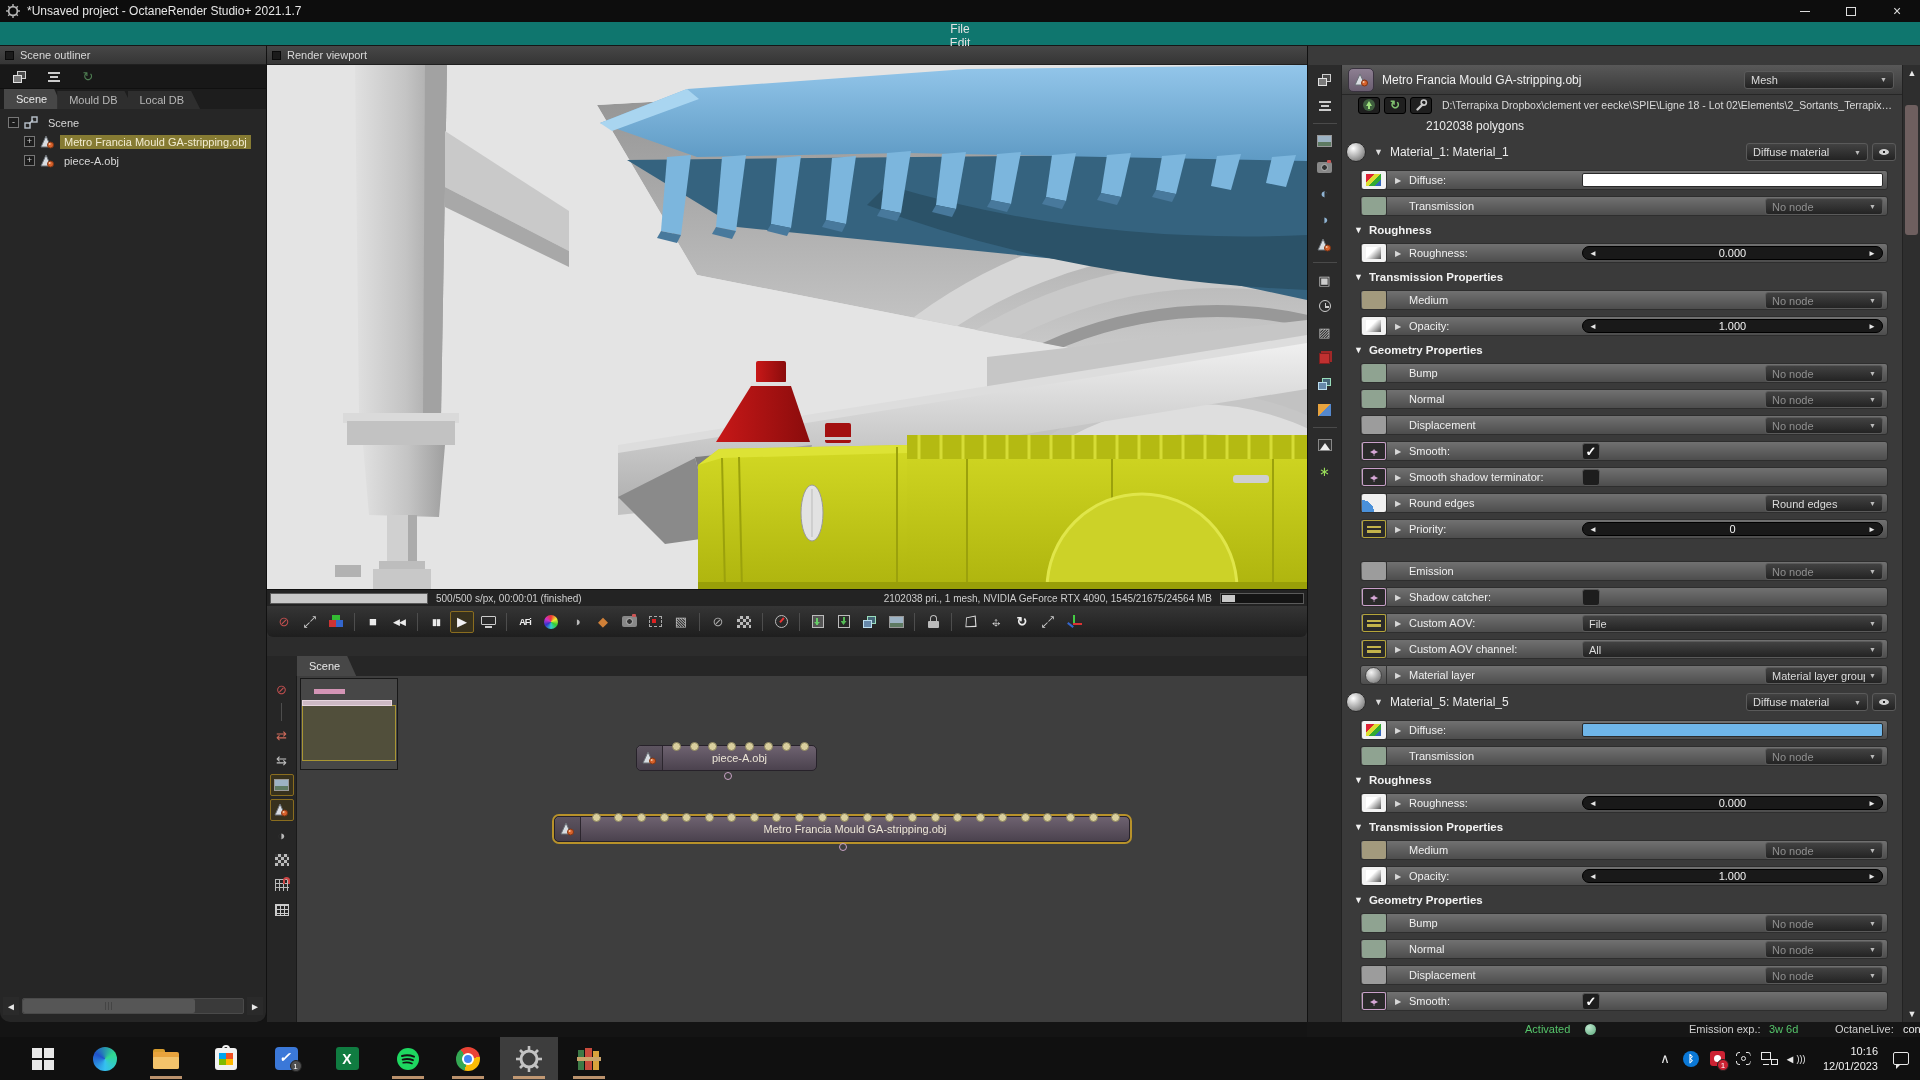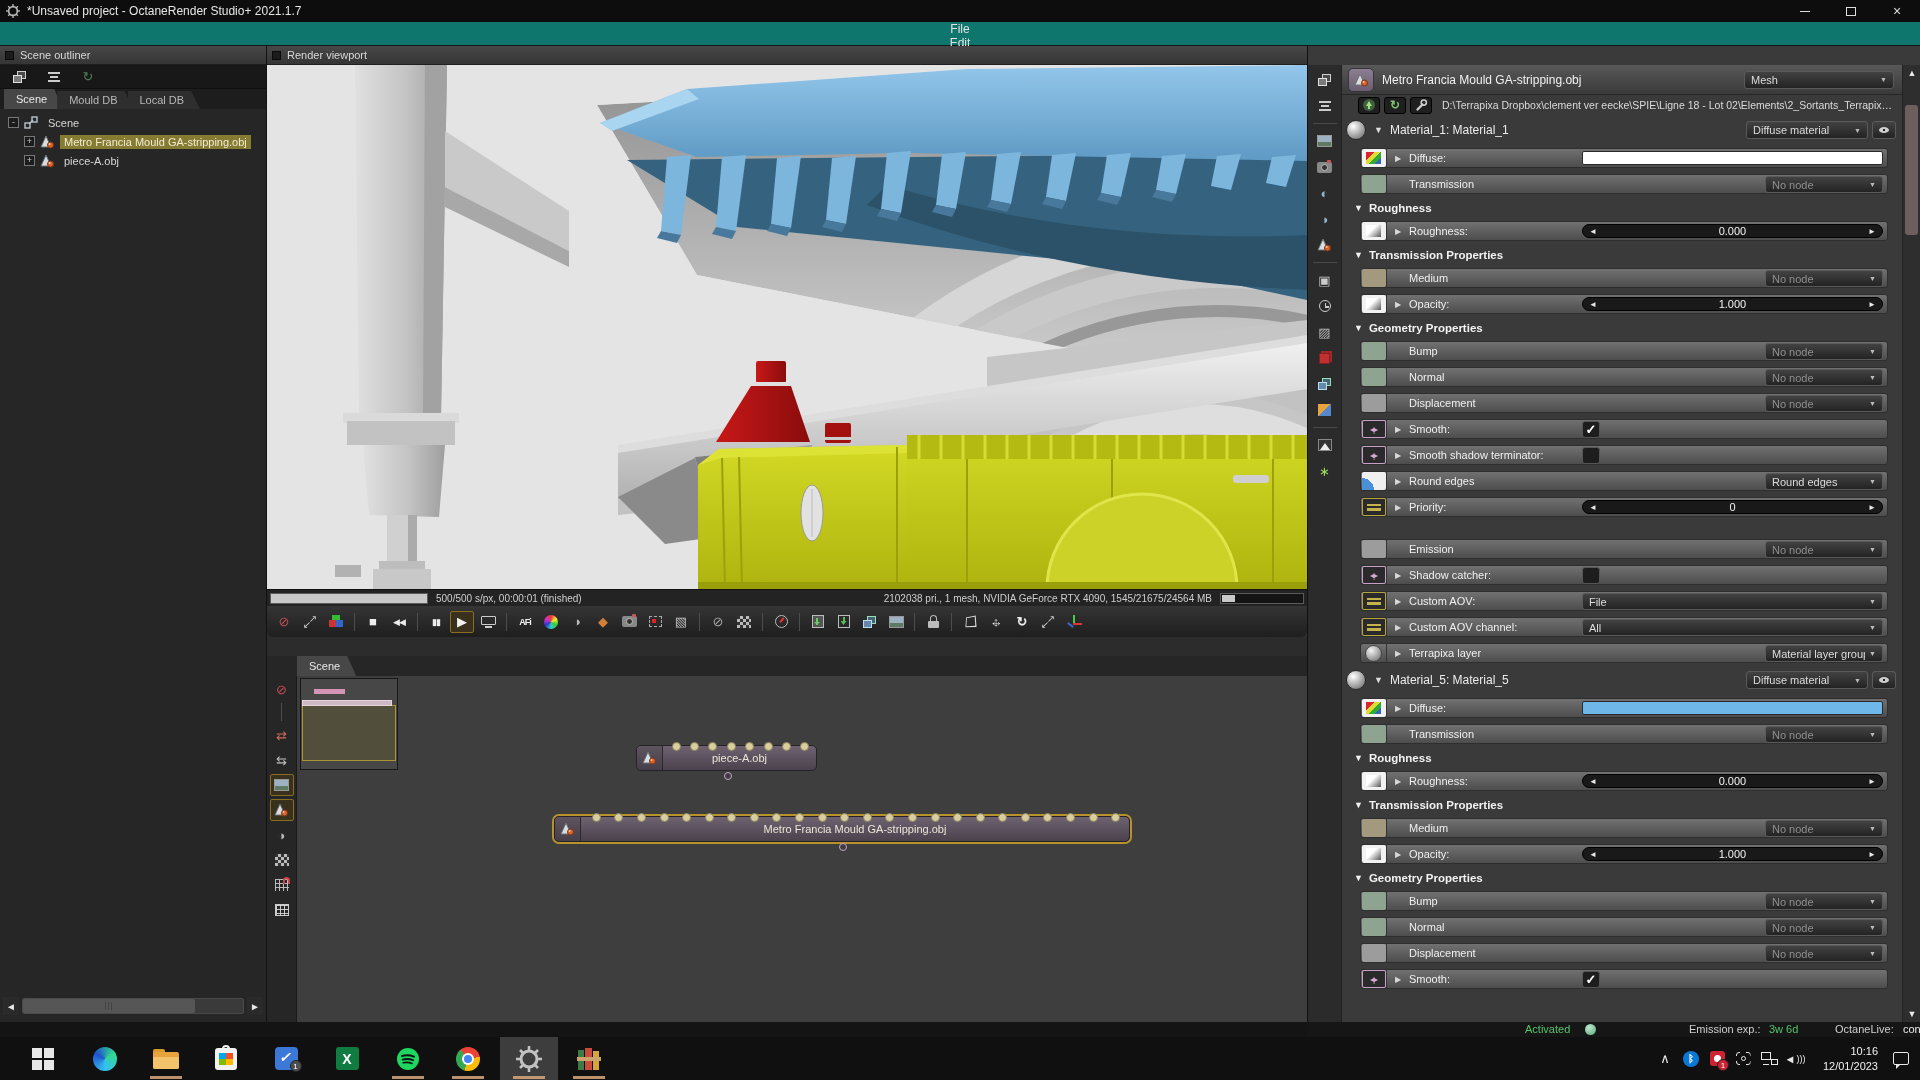--- a/index.html
+++ b/index.html
@@ -22,21 +22,21 @@
     display:flex; align-items:center; color:#e2e2e2; font-size:12px; border-bottom:1px solid #161616;flex-direction:column; }
   .menu-item { padding:0 15px; height:24px; display:flex; align-items:center; cursor:default; }
 
   
   .panel { background:#2e2e2e; }
   .ptitle { height:19px; background:linear-gradient(180deg,#474747,#353535); display:flex; align-items:center;
     color:#d8d8d8; font-size:11px; border-bottom:1px solid #1f1f1f; }
   .phandle { width:9px; height:9px; background:#1b1b1b; border:1px solid #0a0a0a; margin:0 6px 0 5px; }
 
   
-  #outliner { position:absolute; left:0; top:46px; width:267px; height:976px; background:#262626; border-right:1px solid #111; }
+  #outliner { position:absolute; left:0; top:46px; width:267px; height:976px; background:#262626; border-right:1px solid #111;border-radius:10px; }
   #otb { height:24px; background:#181818; display:flex; align-items:center; gap:10px; padding-left:8px; border-bottom:1px solid #101010; }
   #otabs { height:20px; background:#1d1d1d; display:flex; align-items:flex-end; padding-left:4px; }
   .tab { height:18px; padding:0 16px 0 12px; font-size:11px; color:#b8b8b8; display:flex; align-items:center;
     background:#2e2e2e; clip-path:polygon(0 0, calc(100% - 9px) 0, 100% 100%, 0 100%); margin-right:-6px; }
   .tab.active { background:#474747; color:#e8e8e8; height:20px; }
   #otree { padding-top:4px; font-size:11px; color:#d6d6d6; }
   .trow { height:19px; display:flex; align-items:center; }
   .texp { width:11px; height:11px; border:1px solid #777; background:#1c1c1c; color:#ccc; font-size:9px;
     display:flex; align-items:center; justify-content:center; line-height:1; margin-right:5px; flex:none; }
   .tlabel { padding:1px 4px; white-space:nowrap; }
@@ -728,20 +728,21 @@
           <span style="color:#7fc06f;font-size:12px;font-weight:bold">↻</span>
         </div>
         <div class="pbtn">
           <svg width="14" height="14" viewBox="0 0 14 14">
               <path d="M3.5 11.5 L8.5 6.5" stroke="#cccccc" stroke-width="2.4" stroke-linecap="round"></path>
               <circle cx="9.8" cy="4.6" r="2.6" fill="none" stroke="#cccccc" stroke-width="1.6"></circle>
             </svg>
         </div>
         <span class="ptext">D:\Terrapixa Dropbox\clement ver eecke\SPIE\Ligne 18 - Lot 02\Elements\2_Sortants_Terrapixa\EXPORTS\Metro Francia Mould GA-strip...</span>
       </div>
+      <div id="npoly">2102038 polygons</div>
       <div id="materials">
           <div class="mhead">
             <span class="msphere"></span>
             <span class="marr">▼</span>
             <span class="mname">Material_1: Material_1</span>
             <div class="ddrop">
               <span class="dv">Diffuse material</span>
               <span class="da">▼</span>
             </div>
             <div class="eyebtn">
@@ -943,21 +944,21 @@
             <div class="ddrop ctrl-dmid">
               <span class="dv">All</span>
               <span class="da">▼</span>
             </div>
           </div>
           <div class="prow">
             <div class="picon">
               <span style="width:17px;height:17px;border-radius:50%;background:radial-gradient(circle at 35% 30%,#f4f4f4,#888 75%);border:1px solid #444"></span>
             </div>
             <span class="parr">▶</span>
-            <span class="plabel">Terrapixa layer</span>
+            <span class="plabel">Material layer</span>
             <div class="ddrop ctrl-dright">
               <span class="dv">Material layer group</span>
               <span class="da">▼</span>
             </div>
           </div>
           <div class="mhead">
             <span class="msphere"></span>
             <span class="marr">▼</span>
             <span class="mname">Material_5: Material_5</span>
             <div class="ddrop">

